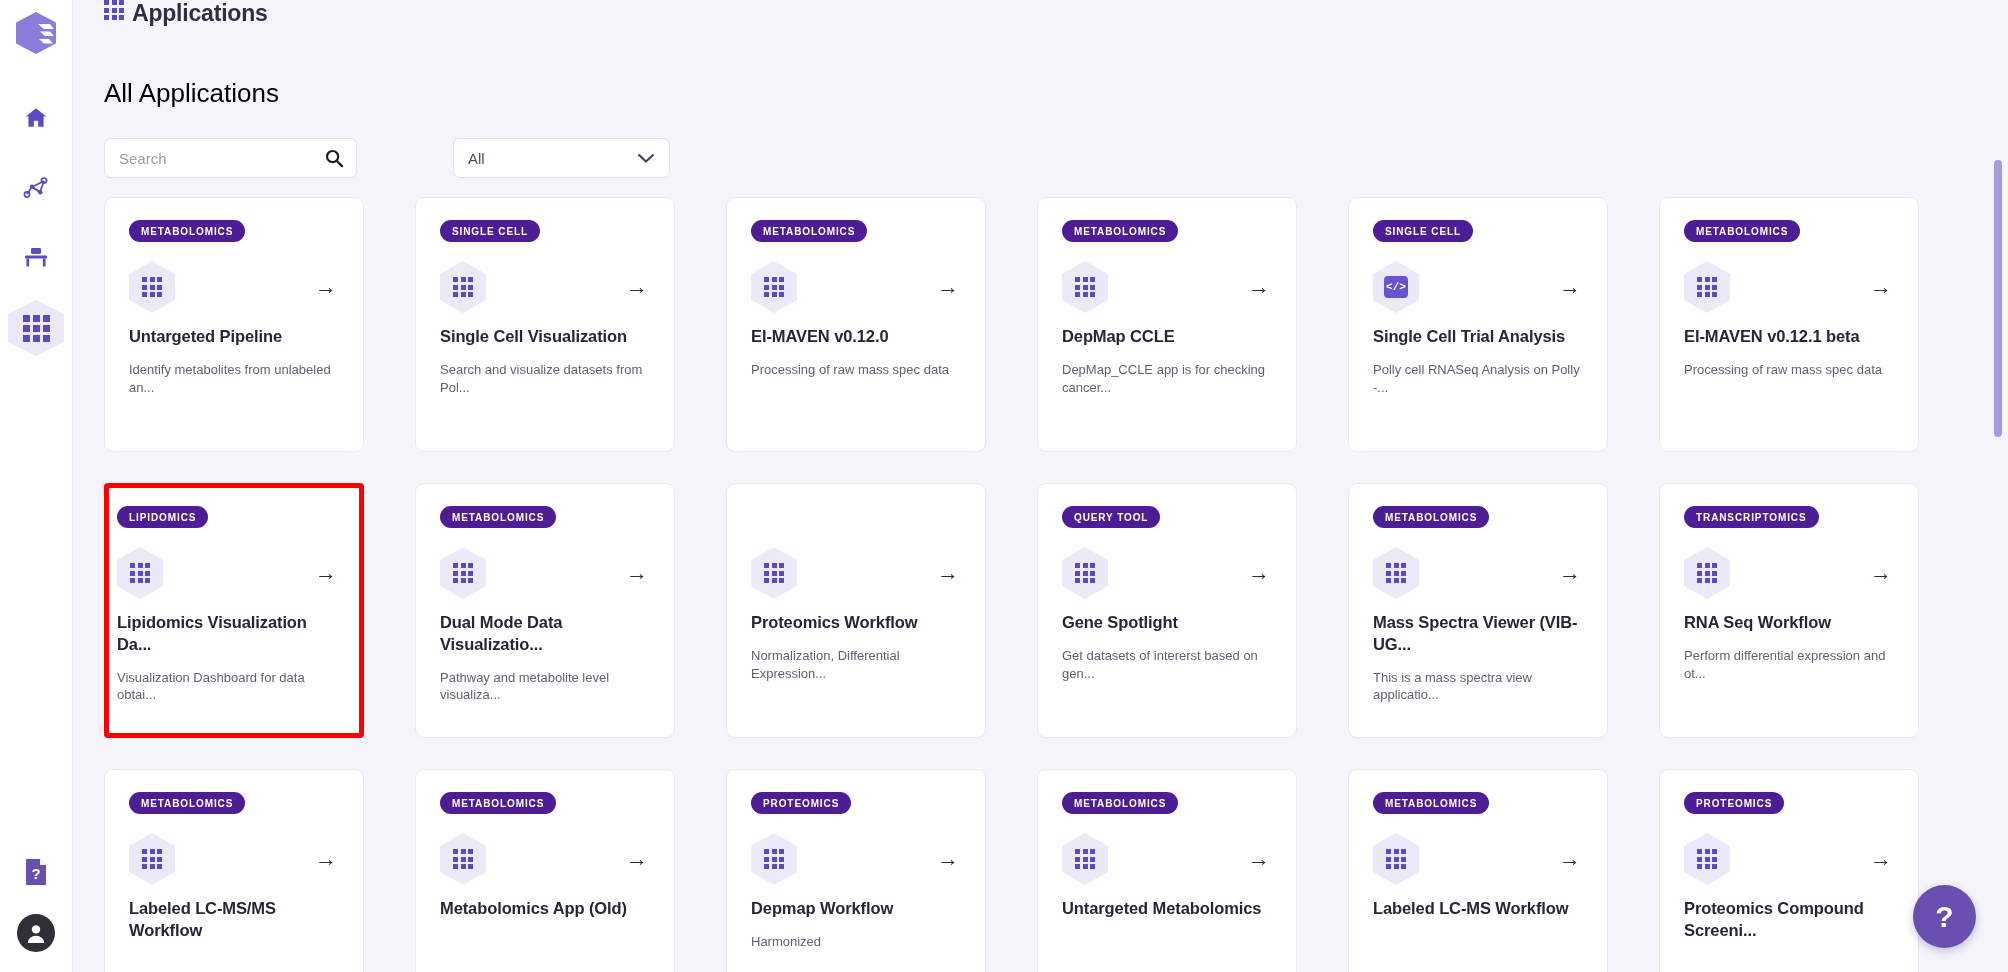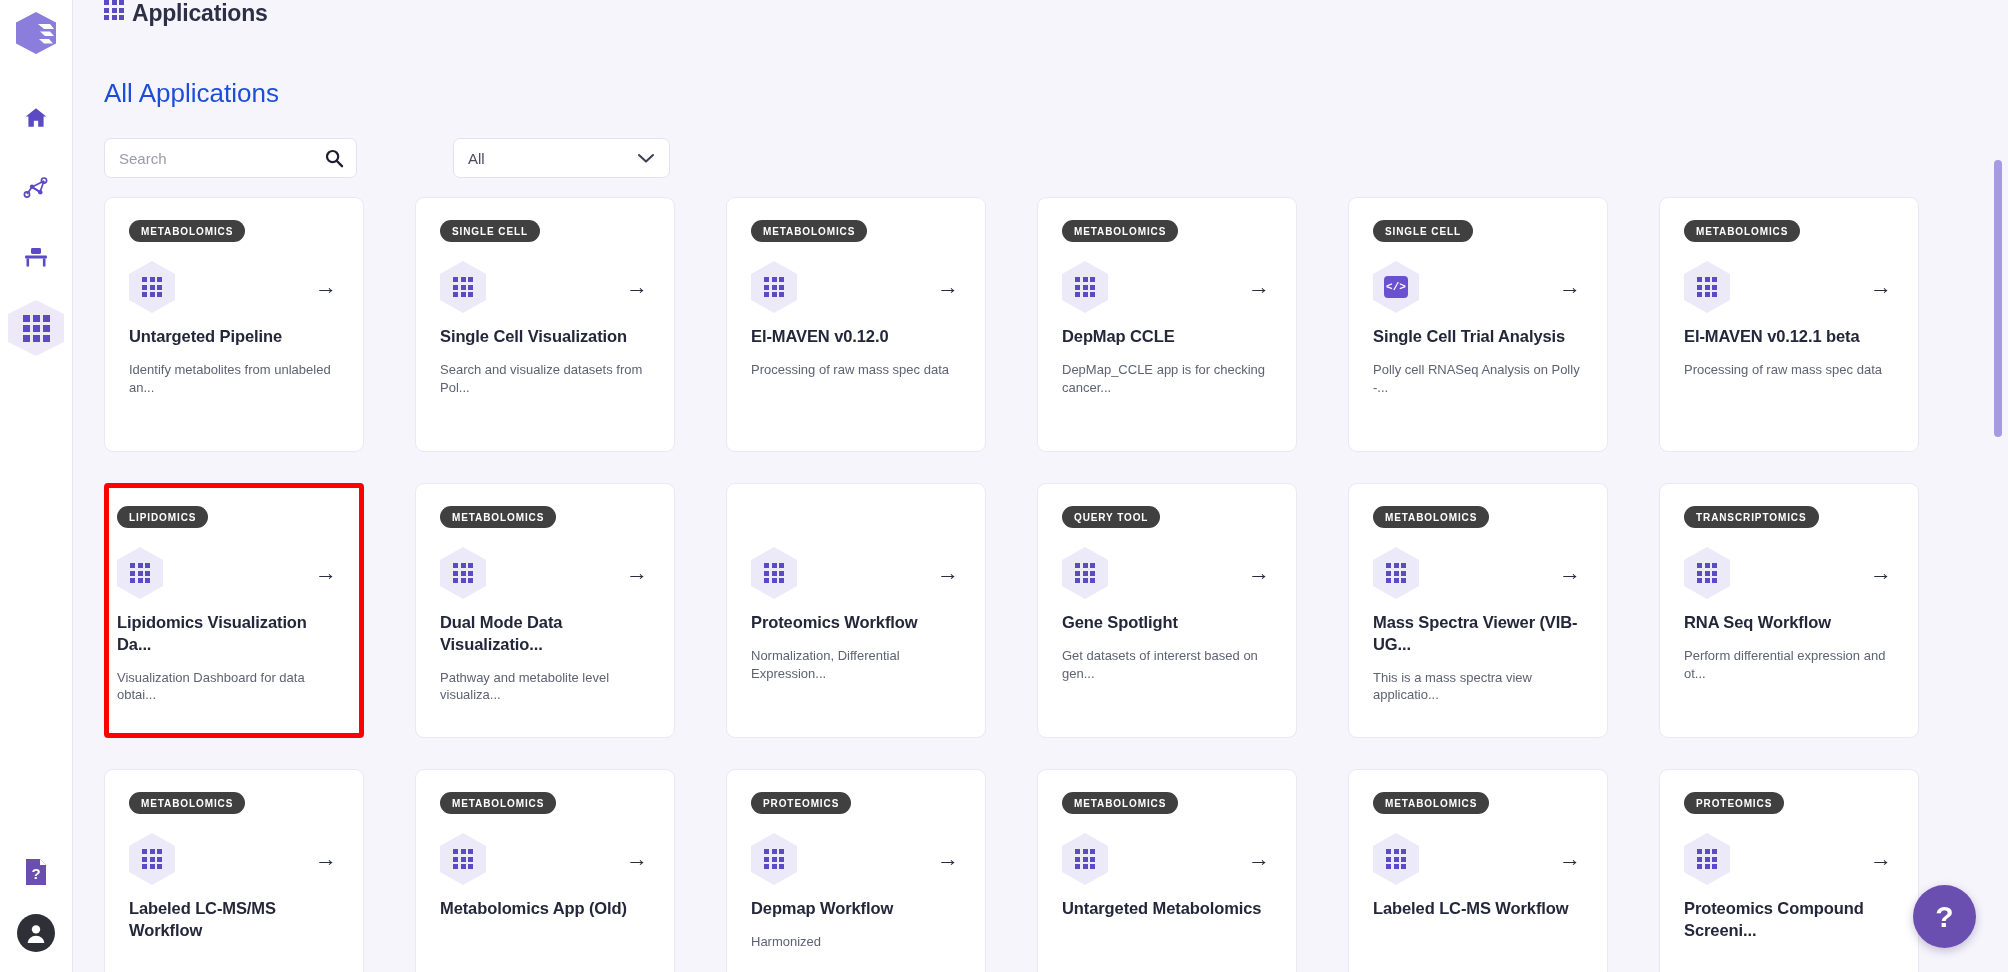--- a/index.html
+++ b/index.html
@@ -64,21 +64,21 @@
     height: 62px;
     display: flex; 
     padding-left: 31px;
     gap: 8px;
   }
   #topbar .title {
     font-size: 23px; font-weight: bold; color: #2c2f45;
     letter-spacing: -0.2px;
   }
   #page-title {
-    font-size: 26px; color: #1d4ed8;
+    font-size: 26px; color: #000000;
     padding-left: 31px;
     margin-top: 16px; margin-bottom: 0;
     font-weight: 400;
   }
 
   
   #filters {
     display: flex; align-items: center;
     padding-left: 31px; gap: 96px;
     margin-top: 29px;
@@ -132,21 +132,21 @@
     cursor: pointer;
     display: flex; flex-direction: column;
   }
   .card.highlight {
     border: 5px solid #ff0000;
     border-radius: 4px;
     padding: 18px 20px 0 8px;
   }
   .badge {
     display: inline-block;
-    background: #404040;
+    background: #4c1d95;
     color: #ffffff;
     font-size: 10px;
     font-weight: bold;
     letter-spacing: 0.9px;
     padding: 6px 12px 5px 12px;
     border-radius: 11px;
     align-self: flex-start;
     margin-bottom: 20px;
     white-space: nowrap;
   }

